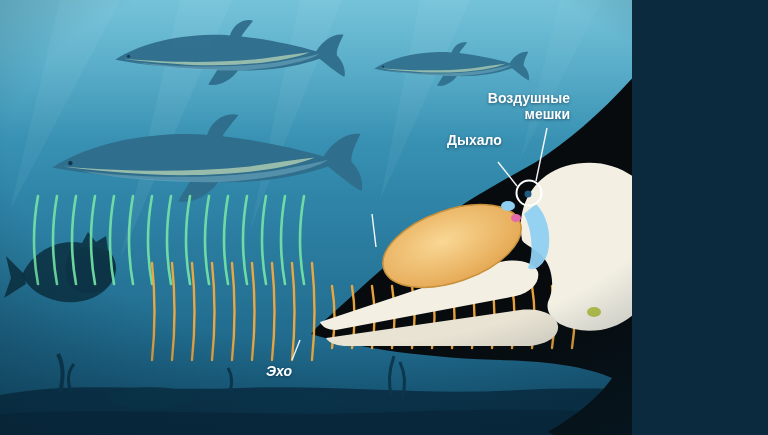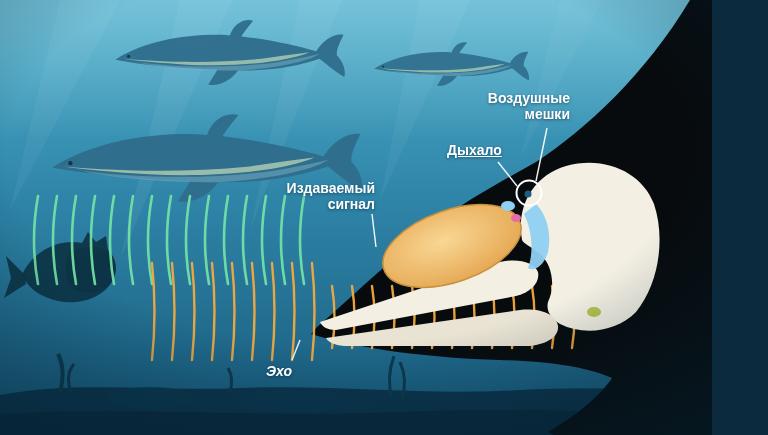--- a/index.html
+++ b/index.html
@@ -1,16 +1,16 @@
 <!DOCTYPE html>
 <html style="--signal-wave: #74e3a6; --echo-wave: #f3aa3e; --melon: #eeb966; --air-sac: #8fd0f2; --organ-pink: #e46aaa; --bone: #f3efe3; --label-text: #ffffff; --water-top: #4fb0ce; --water-bottom: #175a7c;"><head>
 <meta charset="utf-8">
 <style>
   html,body{margin:0;padding:0;background:#0b2a3d;}
-  .stage{position:relative;width:712px;height:435px;overflow:hidden;
+  .stage{position:relative;width:632px;height:435px;overflow:hidden;
          font-family:"Liberation Sans",sans-serif;}
   .stage svg{position:absolute;inset:0;display:block;}
   .lbl{position:absolute;color:var(--label-text,#fff);
        font:bold 14px/1.15 "Liberation Sans",sans-serif;
        text-shadow:0 1px 3px rgba(0,30,50,.55);white-space:pre-line;}
   .lbl.right{text-align:right;}
   .sig{fill:none;stroke:var(--signal-wave,#74e3a6);stroke-width:2.6;
        stroke-linecap:round;opacity:.92;}
   .echo{fill:none;stroke:var(--echo-wave,#f3aa3e);stroke-width:2.4;
         stroke-linecap:round;opacity:.95;}
@@ -169,16 +169,15 @@
     <path class="leader" d="M547 128 L536 181"></path>
     <path class="leader" d="M498 162 L517 186"></path>
     <path class="leader" d="M372 214 L376 247"></path>
     <path class="leader" d="M292 360 L300 340"></path>
   </g>
 
   <rect width="768" height="435" fill="url(#vig)"></rect>
 </svg>
 
 <div class="lbl right" style="left:448px;top:90px;width:122px;">Воздушные мешки</div>
-<div class="lbl" style="left:447px;top:142px;width:80px;text-decoration:underline;">Дыхало</div>
-<div class="lbl right" style="left:253px;top:180px;width:122px;">Издаваемый сигнал</div>
+<div class="lbl" style="left:447px;top:132px;width:80px;">Дыхало</div>
 <div class="lbl" style="left:266px;top:363px;width:50px;font-style:italic;">Эхо</div>
 </div>
 
 </body></html>

